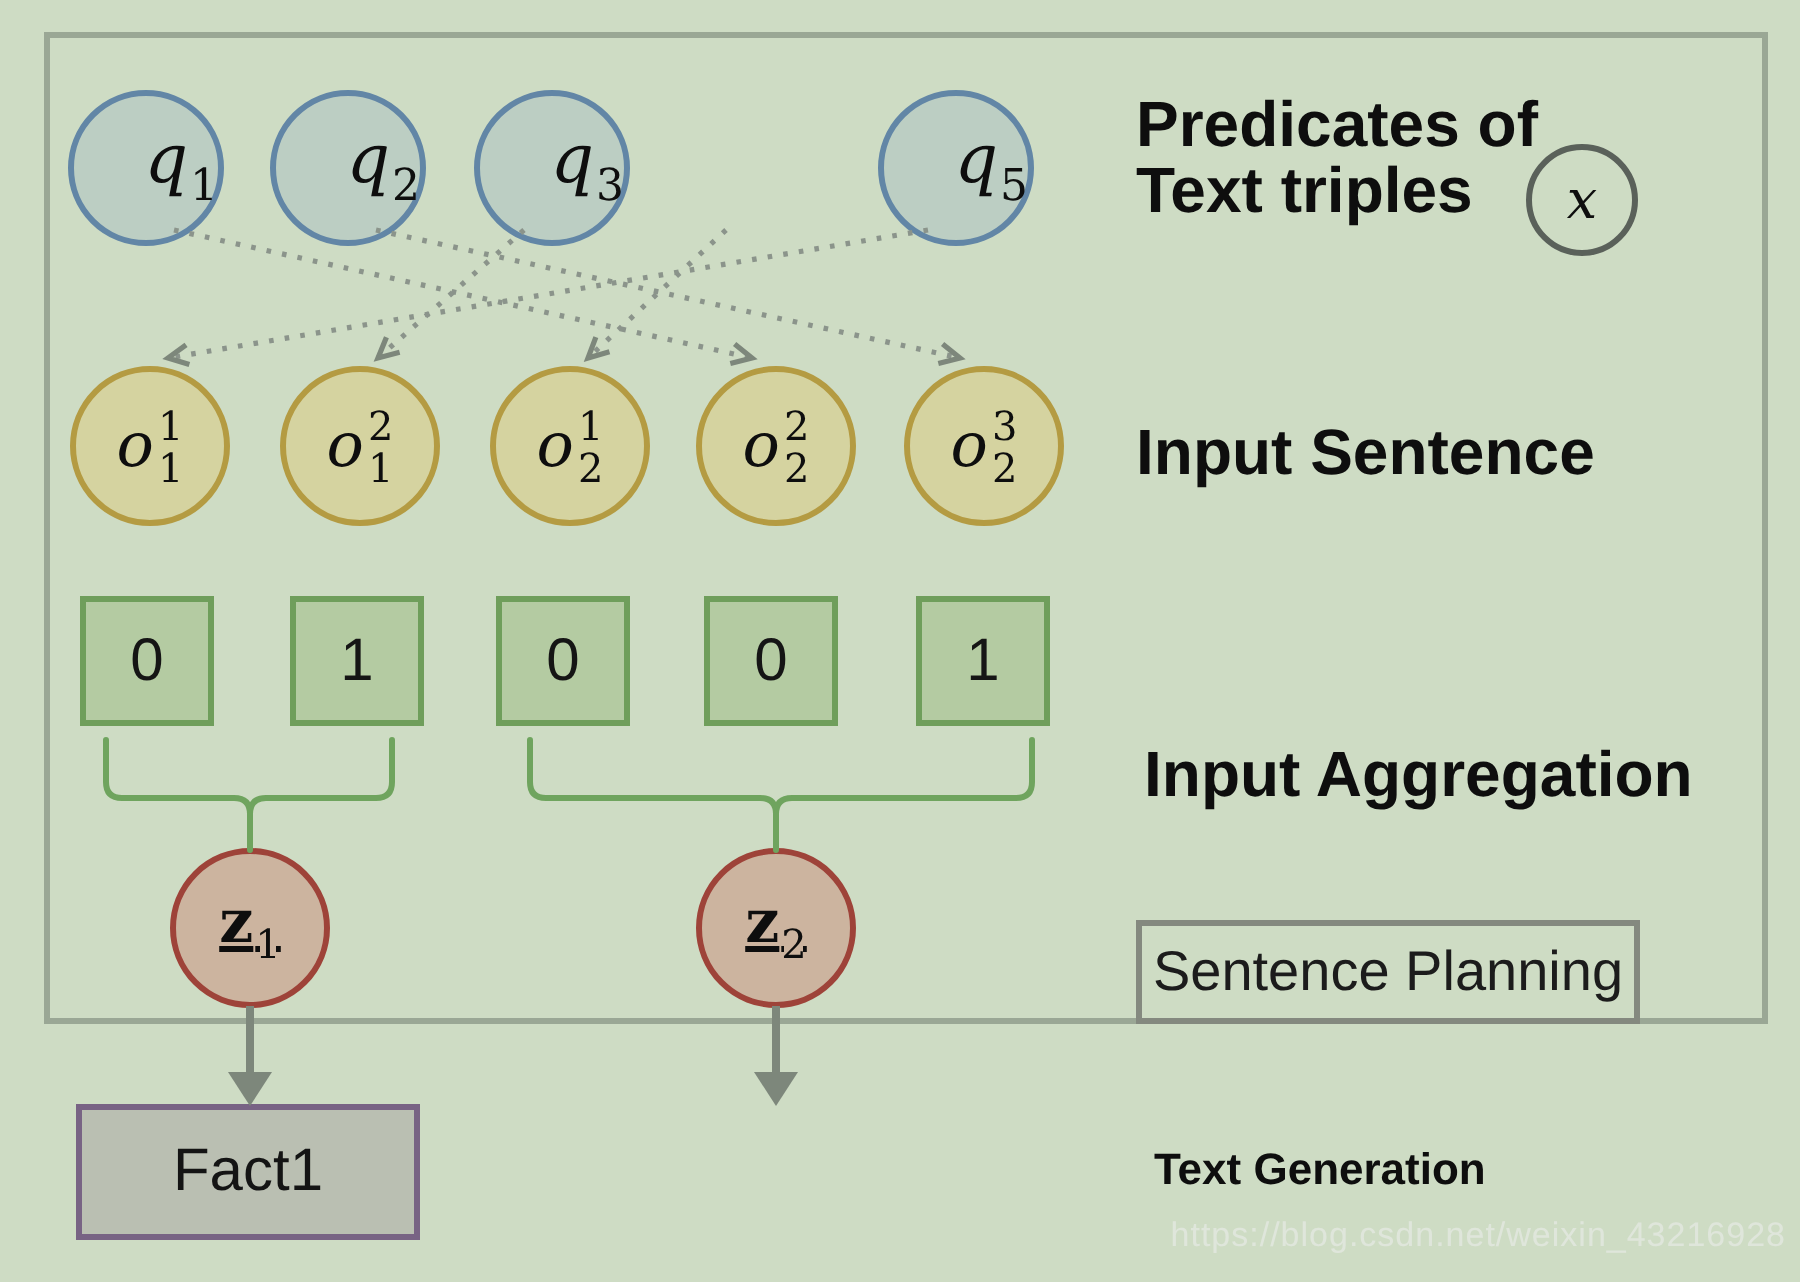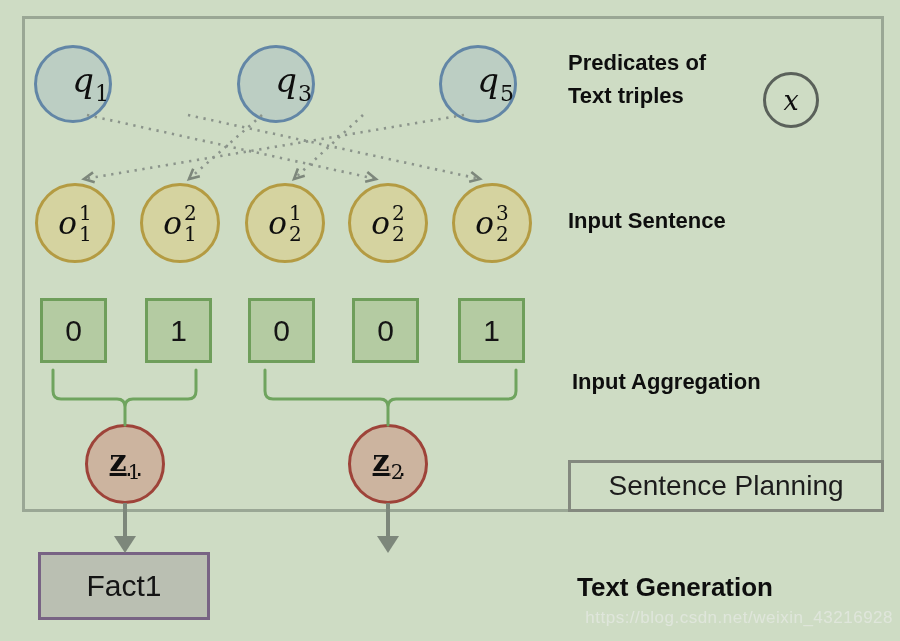--- a/index.html
+++ b/index.html
@@ -32,30 +32,30 @@
   .square{width:67px; height:65px; top:298px; background:var(--sq-fill); border:3px solid var(--sq-stroke);}
   .fact-box{height:68px; top:552px; background:var(--fact-fill); border:3px solid var(--fact-stroke);}
   .math{font-family:"DejaVu Serif", serif; font-style:italic; font-size:34px; line-height:1;}
   .math sub{font-size:22px; font-style:normal; vertical-align:-9px; margin-left:1px;}
   .o-math{font-size:31px; display:inline-flex; align-items:center;}
   .scripts{display:inline-flex; flex-direction:column; font-style:normal; font-size:20px; line-height:21px; margin-left:2px; transform:translateY(1px);}
   .z-math{font-style:normal; font-weight:bold; font-size:30px;text-decoration:underline;}
   .z-math sub{font-weight:normal; font-size:20px; vertical-align:-8px;}
   .bit{font-size:30px; color:#151515;}
   .fact-label{font-size:30px; color:#141414;}
-  .side-label{position:absolute; left:568px; font-weight:bold; font-size:22px; z-index:2; letter-spacing:0px;}
+  .side-label{position:absolute; left:568px; font-weight:bold; font-size:32px; z-index:2; letter-spacing:0px;}
   .two-line{line-height:33px; top:46px;}
   .x-circle{
     position:absolute; left:763px; top:72px; width:50px; height:50px;
     border:3px solid var(--x-stroke); border-radius:50%; z-index:3;
     display:flex; align-items:center; justify-content:center;
   }
   .x-circle .math{font-size:27px;}
   .plan-box{
-    position:absolute; left:568px; top:460px; width:316px; height:52px;
+    position:absolute; left:568px; top:460px; width:252px; height:52px;
     background:var(--bg); border:3px solid var(--plan-stroke); box-sizing:border-box;
     display:flex; align-items:center; justify-content:center;
     font-size:28px; color:#1c1c1c; z-index:2;
   }
   #wires{position:absolute; left:0; top:0; z-index:4; pointer-events:none;}
   .dotted-line{stroke:var(--dotted); stroke-width:2.6; stroke-dasharray:2.3 5.6; fill:none;}
   .chev{stroke:var(--arrow); stroke-width:2.6; fill:none;}
   .brace{stroke:var(--brace); stroke-width:3; fill:none; stroke-linecap:round;}
   .gray-arrow{stroke:var(--arrow); stroke-width:4;}
   .gray-head{fill:var(--arrow);}
@@ -67,20 +67,23 @@
 </head>
 <body>
 
 <div id="canvas">
 
   <div class="frame"></div>
 
   <div class="node circle q-circle" style="left:34px">
     <span class="math"><i>q</i><sub>1</sub></span>
   </div>
+  <div class="node circle q-circle" style="left:135px">
+    <span class="math"><i>q</i><sub>2</sub></span>
+  </div>
   <div class="node circle q-circle" style="left:237px">
     <span class="math"><i>q</i><sub>3</sub></span>
   </div>
   <div class="node circle q-circle" style="left:439px">
     <span class="math"><i>q</i><sub>5</sub></span>
   </div>
 
   <div class="node circle o-circle" style="left:35px">
     <span class="math o-math">
         <i>o</i>
@@ -159,21 +162,21 @@
     <div>Text triples</div>
   </div>
   <div class="x-circle">
     <span class="math">x</span>
   </div>
   <div class="side-label" style="top:208px">Input Sentence</div>
   <div class="side-label" style="top:369px; left:572px">Input Aggregation</div>
   <div class="plan-box">
     <span>Sentence Planning</span>
   </div>
-  <div class="side-label" style="top:572px; left:577px; font-size:26px">Text Generation</div>
+  <div class="side-label" style="top:572px; left:577px; font-size:22px">Text Generation</div>
 
   <svg id="wires" width="900" height="641" viewBox="0 0 900 641">
     <defs>
       <marker id="chev" orient="auto" markerUnits="userSpaceOnUse" markerWidth="18" markerHeight="18" refX="12" refY="7">
         <path class="chev" d="M2,2 L12,7 L2,12"></path>
       </marker>
     </defs>
     <g id="dotted-group">
         <line x1="87" y1="115" x2="376" y2="179" class="dotted-line" marker-end="url(#chev)"></line>
         <line x1="188" y1="115" x2="480" y2="179" class="dotted-line" marker-end="url(#chev)"></line>

